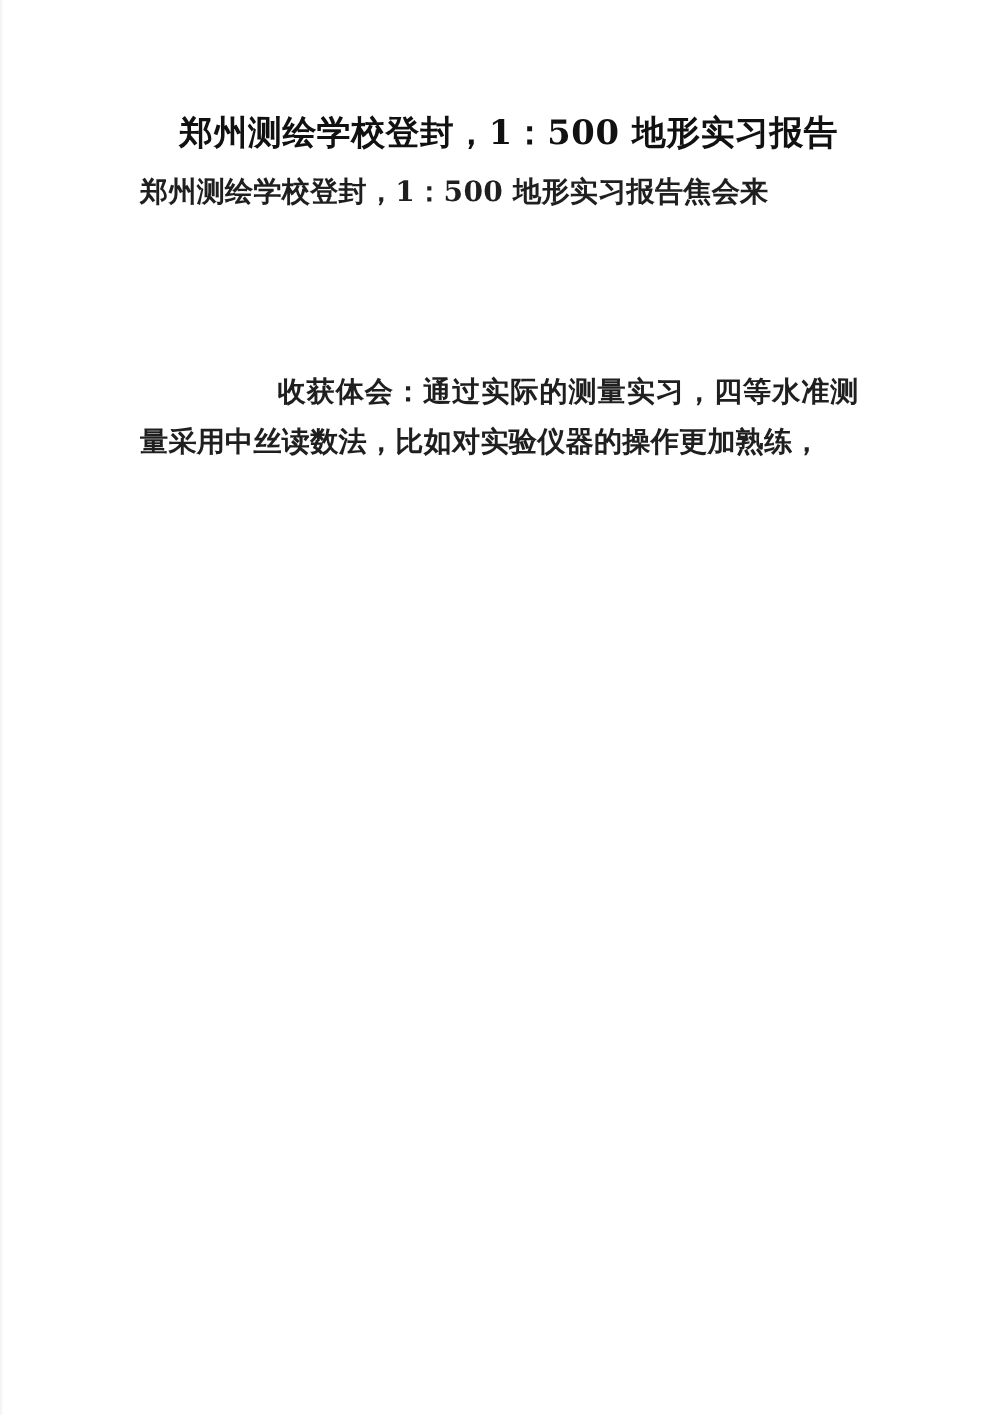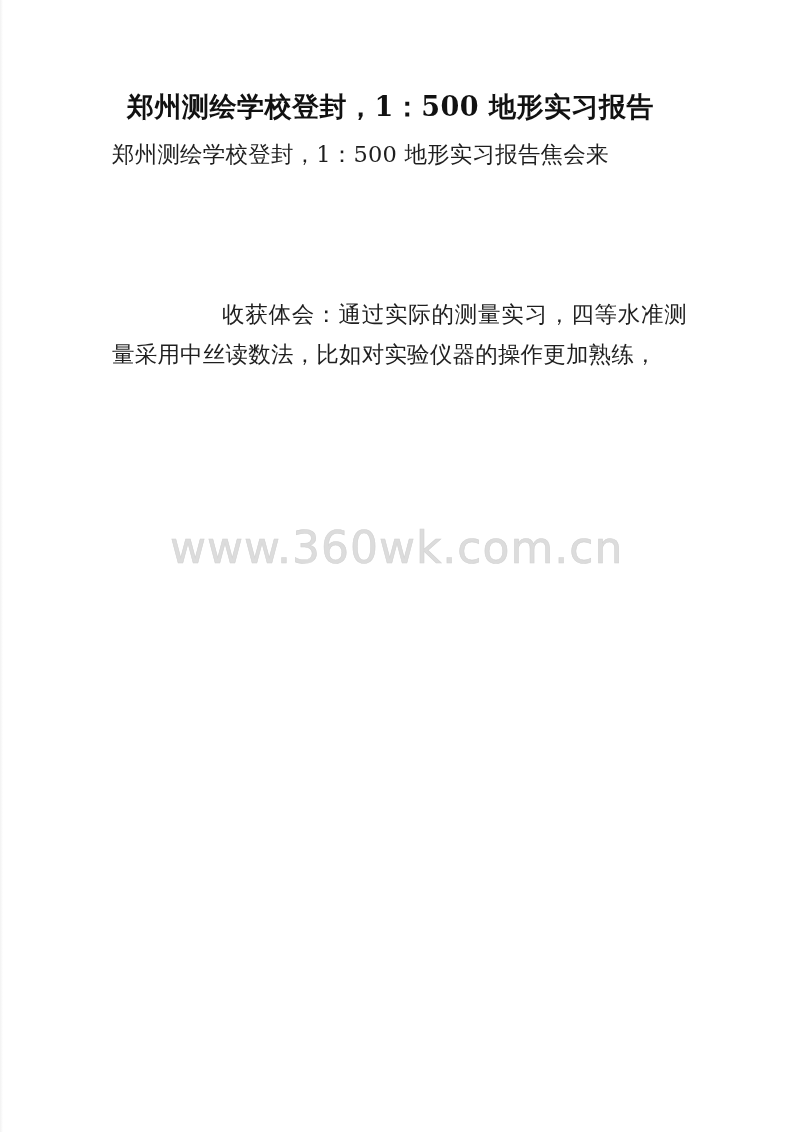--- a/index.html
+++ b/index.html
@@ -38,29 +38,31 @@
   }
   .doc-title {
     font-family: "DejaVu Serif", "Liberation Serif", serif;
     font-weight: bold;
     font-size: 27px;
     line-height: 42px;
     letter-spacing: 0.5px;
     color: #111111;
     margin: 0 0 6px 15px;
     white-space: nowrap;
+    text-align: center;
   }
   .para {
     font-size: 22.5px;
     line-height: 40px;
     color: #1f1f1f;
     margin: 0;
     text-align: justify;
     text-justify: inter-ideograph;
     letter-spacing: 0.2px;
+    font-weight: bold;
   }
   .para.indent {
     text-indent: 110px;
   }
   .para-gap {
     height: 40px;
   }
   .watermark {
     position: absolute;
     left: 170px;
@@ -77,21 +79,20 @@
     pointer-events: none;
   }
 </style>
 </head>
 <body>
 
 <div class="page">
 
   <div class="scan-edge-left"></div>
 
-  <div class="watermark">www.360wk.com.cn</div>
 
   <div class="content">
 
     <h1 class="doc-title">郑州测绘学校登封，1：500 地形实习报告</h1>
 
     <p class="para">郑州测绘学校登封，1：500 地形实习报告焦会来</p>
 
 
     <div class="para-gap"></div>
 

